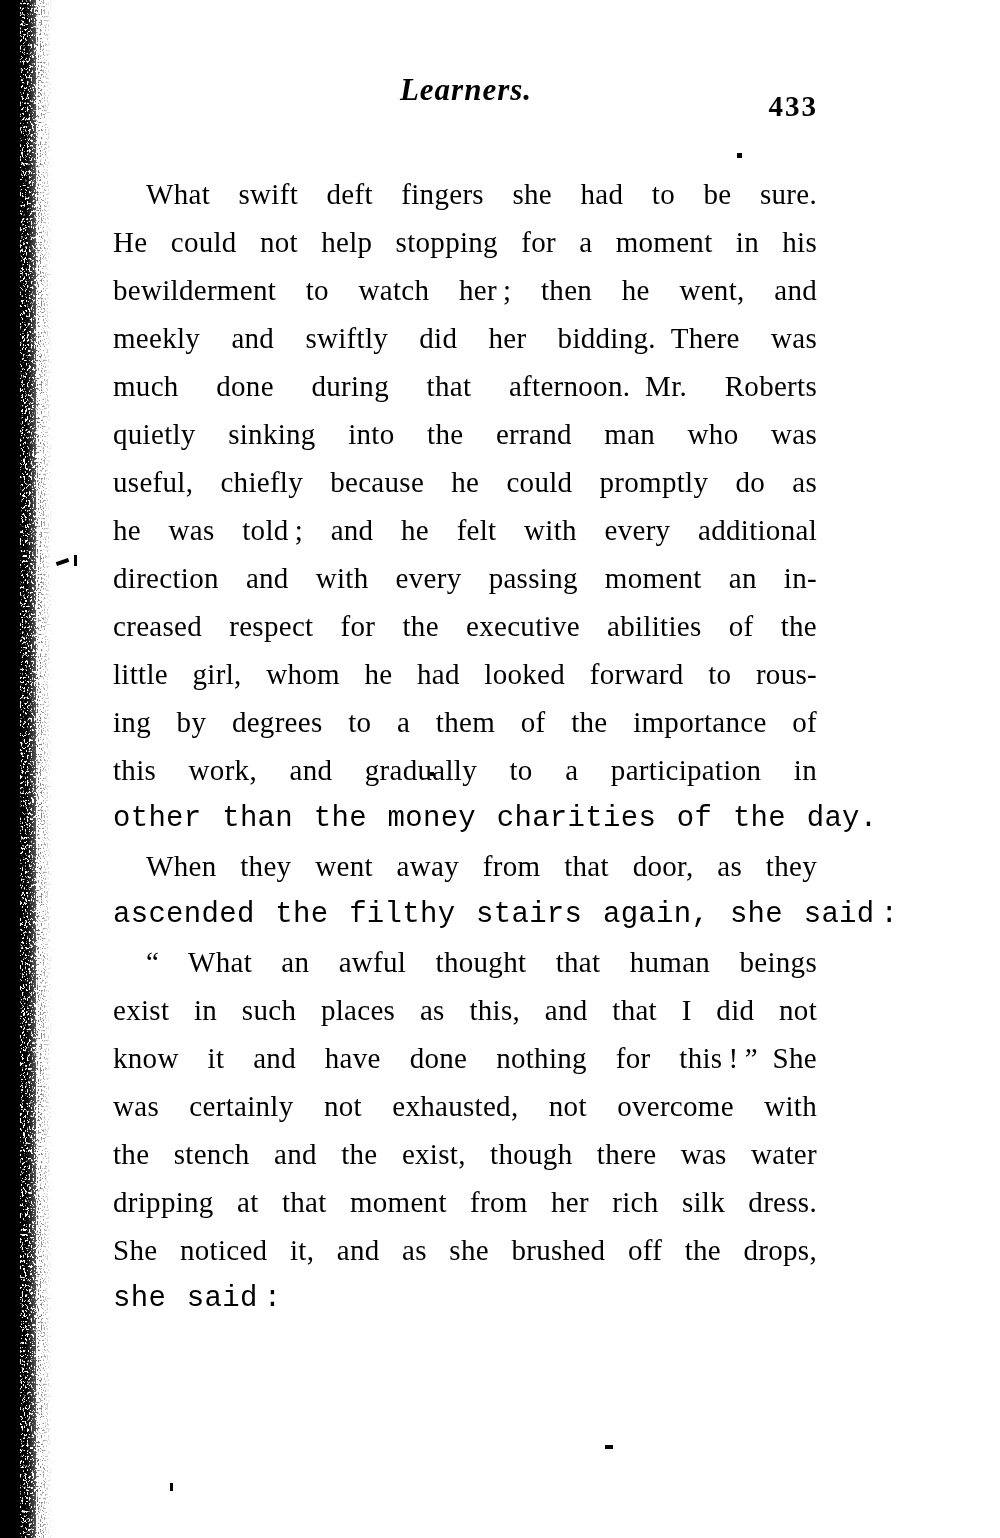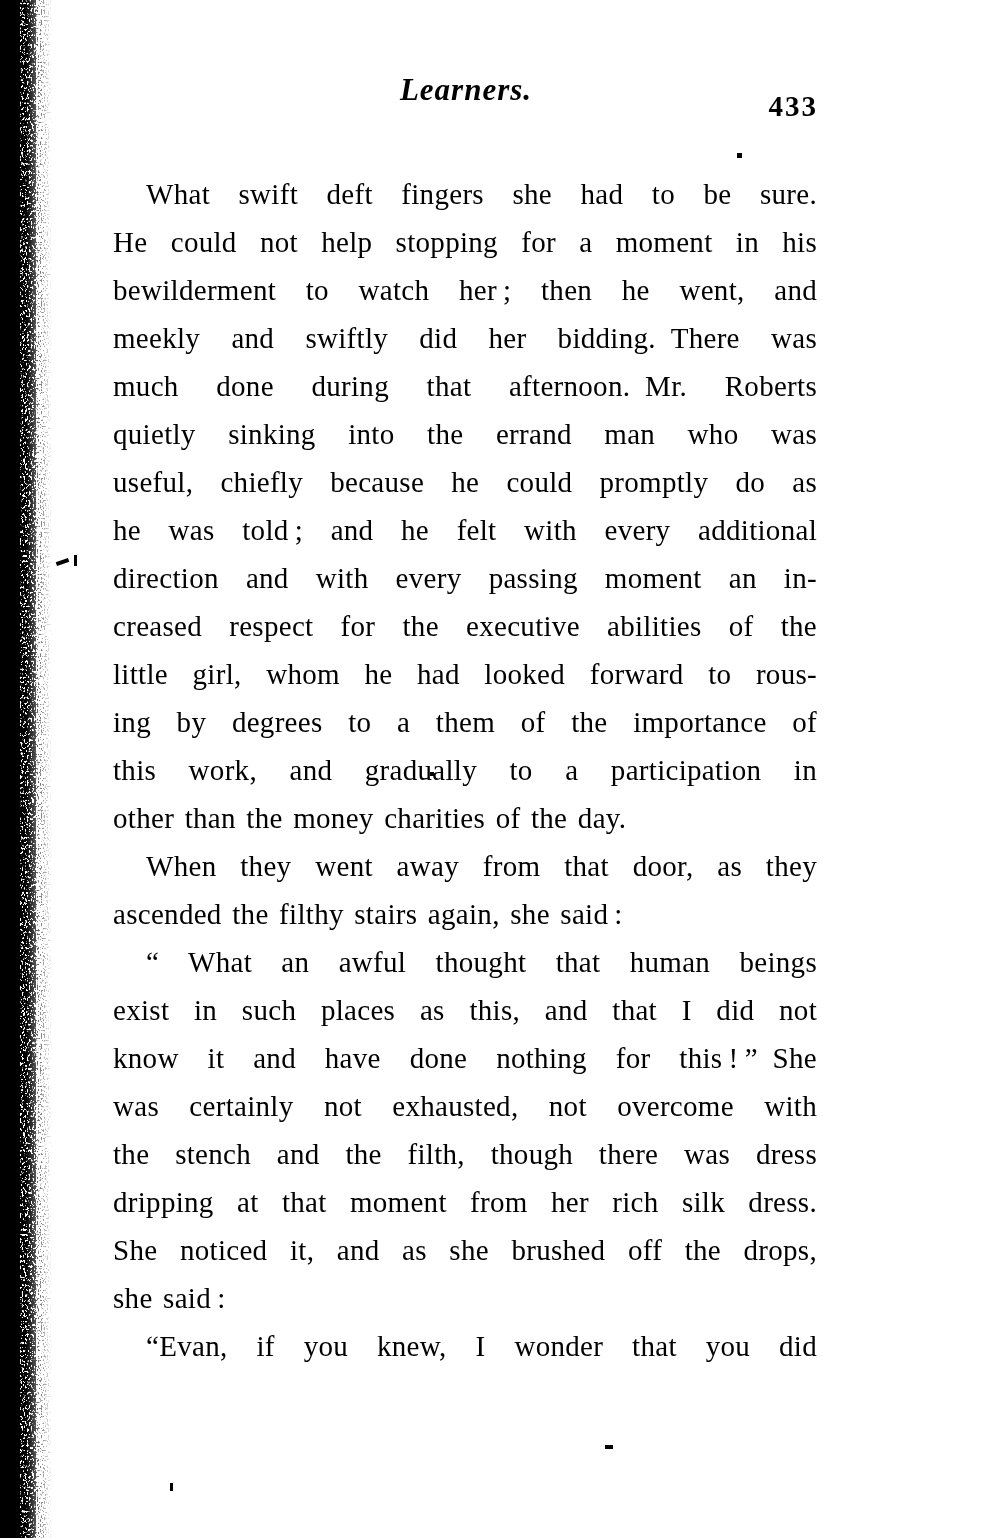--- a/index.html
+++ b/index.html
@@ -24,21 +24,21 @@
   
   .text-block{
     position:absolute;left:112px;top:170px;width:706px;
     font-size:29px;letter-spacing:0.3px;word-spacing:3px;
   }
   .ln{
     margin:1px;padding:0;height:47px;line-height:47px;
     white-space:nowrap;
   }
   .jst{text-align:justify;text-align-last:justify;white-space:normal;}
-  .nat{text-align:center;text-align-last:left;}
+  .nat{text-align:center;text-align-last:left;font-family:Liberation Mono, monospace;}
   .ind{padding-left:33px;}
   .jst.ind{padding-left:0;text-indent:33px;}
   
   .speck{position:absolute;background:#000;pointer-events:none;}
 </style>
 </head>
 <body>
 
 <div class="page">
 
@@ -94,26 +94,25 @@
     <p class="ln jst">this work, and gradually to a participation in</p>
     <p class="ln nat">other than the money charities of the day.</p>
 
     <p class="ln jst ind">When they went away from that door, as they</p>
     <p class="ln nat">ascended the filthy stairs again, she said :</p>
 
     <p class="ln jst ind">“ What an awful thought that human beings</p>
     <p class="ln jst">exist in such places as this, and that I did not</p>
     <p class="ln jst">know it and have done nothing for this ! ” She</p>
     <p class="ln jst">was certainly not exhausted, not overcome with</p>
-    <p class="ln jst">the stench and the filth, though there was dress</p>
+    <p class="ln jst">the stench and the exist, though there was water</p>
     <p class="ln jst">dripping at that moment from her rich silk dress.</p>
     <p class="ln jst">She noticed it, and as she brushed off the drops,</p>
     <p class="ln nat">she said :</p>
 
-    <p class="ln jst ind">“Evan, if you knew, I wonder that you did</p>
   </div>
 
   <div class="speck" style="left:737px;top:153px;width:5px;height:5px;"></div>
   <div class="speck" style="left:56px;top:560px;width:13px;height:4px;transform:rotate(-20deg);"></div>
   <div class="speck" style="left:74px;top:555px;width:3px;height:11px;"></div>
   <div class="speck" style="left:430px;top:772px;width:4px;height:4px;"></div>
   <div class="speck" style="left:605px;top:1445px;width:8px;height:4px;"></div>
   <div class="speck" style="left:170px;top:1483px;width:3px;height:8px;"></div>
 
 </div>

